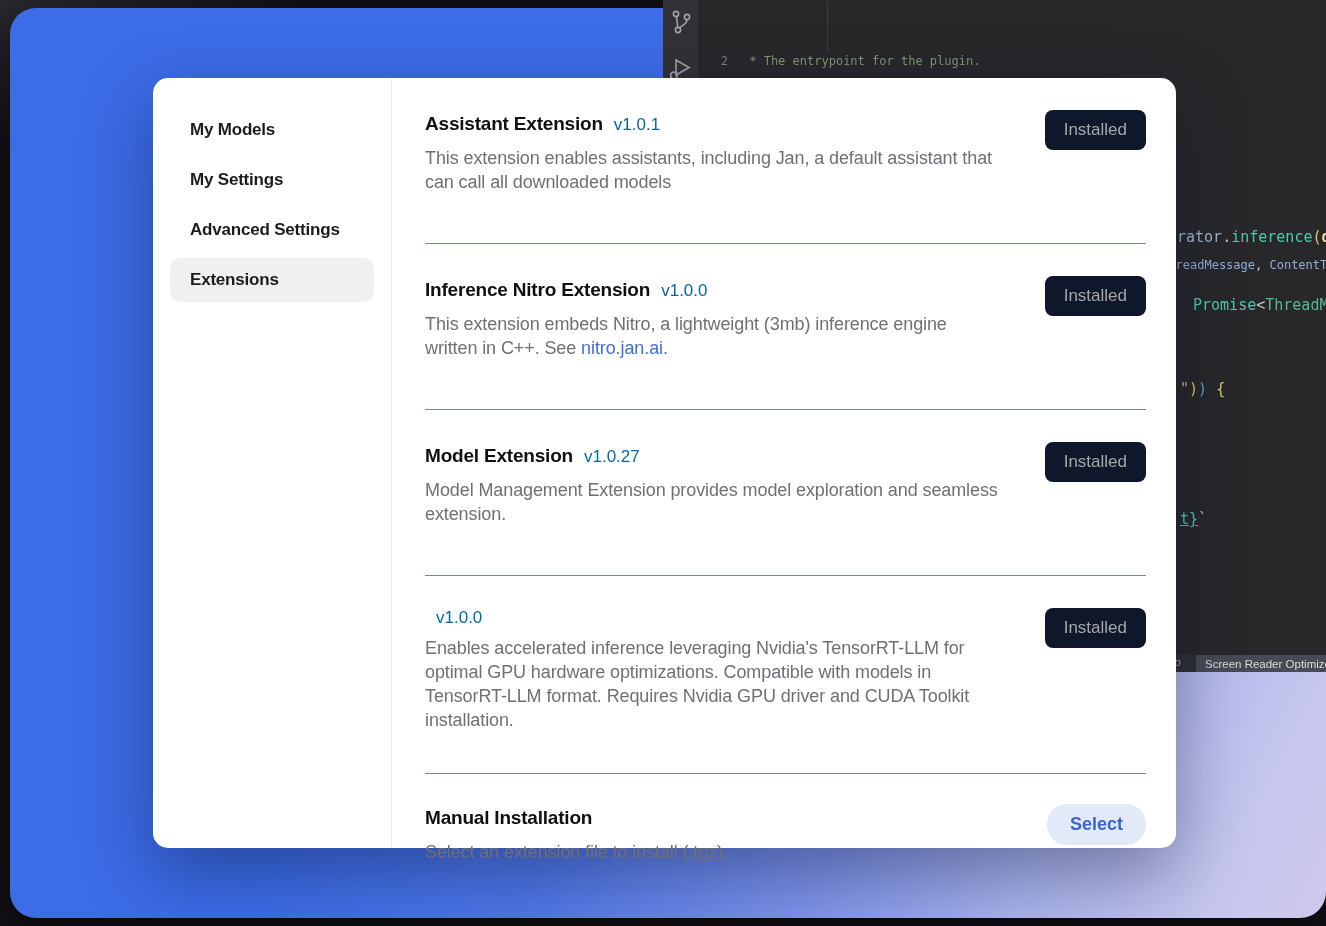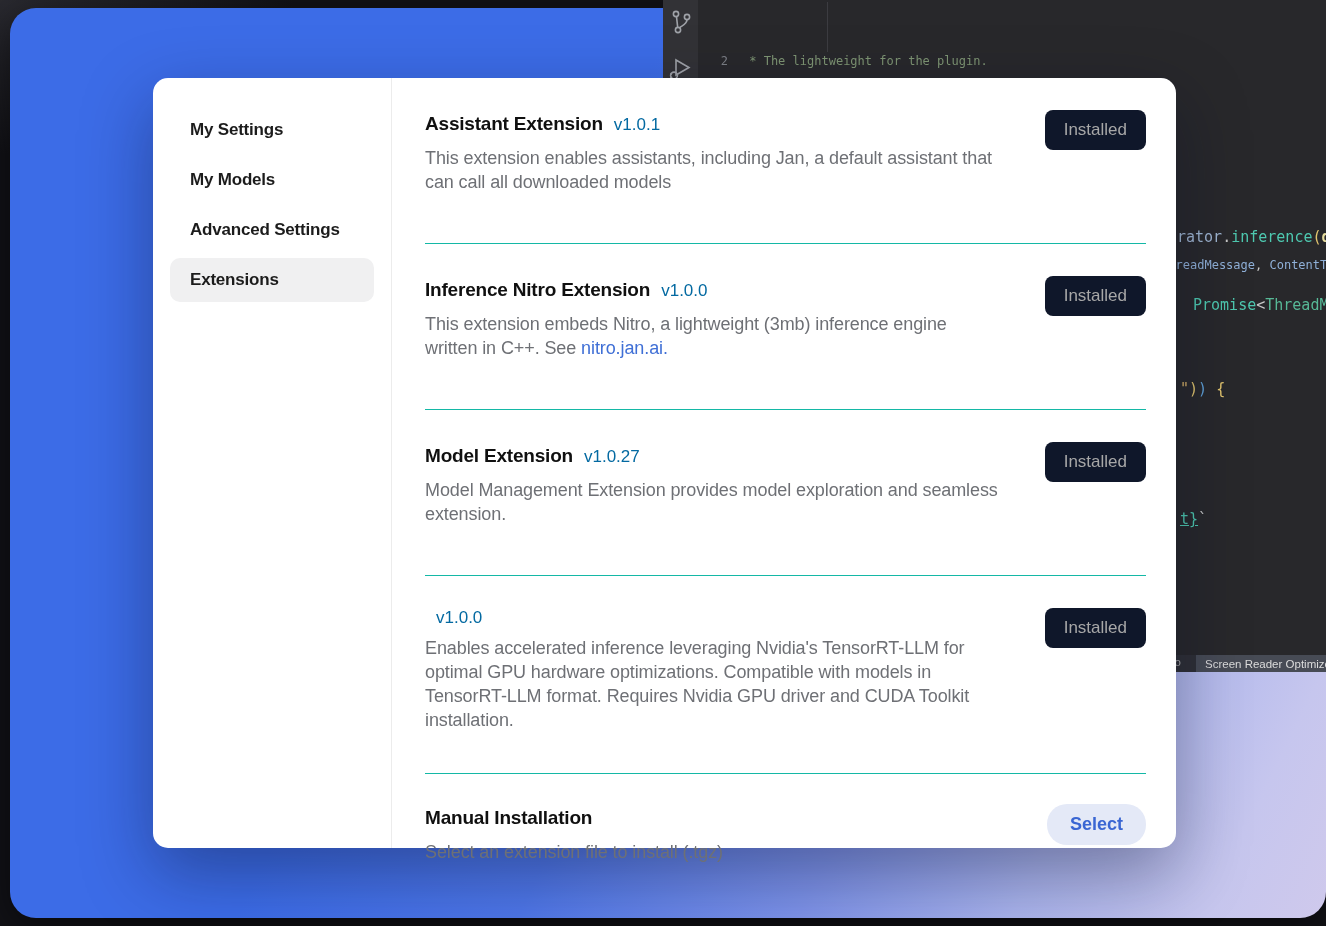--- a/index.html
+++ b/index.html
@@ -133,21 +133,21 @@
           <circle cx="7" cy="21.5" r="3.4"></circle>
           <path d="M3.4 19.5 L5 20.4 M3.2 23.8 L5.2 23 M7 25 L7 27"></path>
         </svg>
       </span>
     </div>
 
     <div class="code-area">
       <div class="indent-guide"></div>
       <div class="code-row">
         <span class="lnum">2</span>
-        <span class="tok-comment"> * The lightweight for the plugin.</span>
+        <span class="tok-comment"> * The entrypoint for the plugin.</span>
       </div>
       <div class="code-row">
         <span class="lnum">3</span>
         <span class="tok-comment"> */</span>
       </div>
       <div class="code-row">
         <span class="lnum">4</span>
         <span></span>
       </div>
       <div class="code-row">
@@ -166,22 +166,22 @@
     <div class="frag" style="left:517px; top:510px;"><span class="tok-teal frag-underline">t}</span><span class="tok-punct">`</span></div>
 
     <div class="statusbar">
       <span class="sb-go">go</span>
       <span class="sb-seg">Screen Reader Optimize</span>
     </div>
   </div>
 
   <div class="modal">
     <div class="side">
+      <div class="side-item">My Models</div>
       <div class="side-item">My Settings</div>
-      <div class="side-item">My Models</div>
       <div class="side-item">Advanced Settings</div>
       <div class="side-item active">Extensions</div>
     </div>
 
     <div class="content">
 
       <div class="section">
         <div class="sec-text">
           <div class="sec-titlerow">
             <span class="sec-title">Assistant Extension</span>

